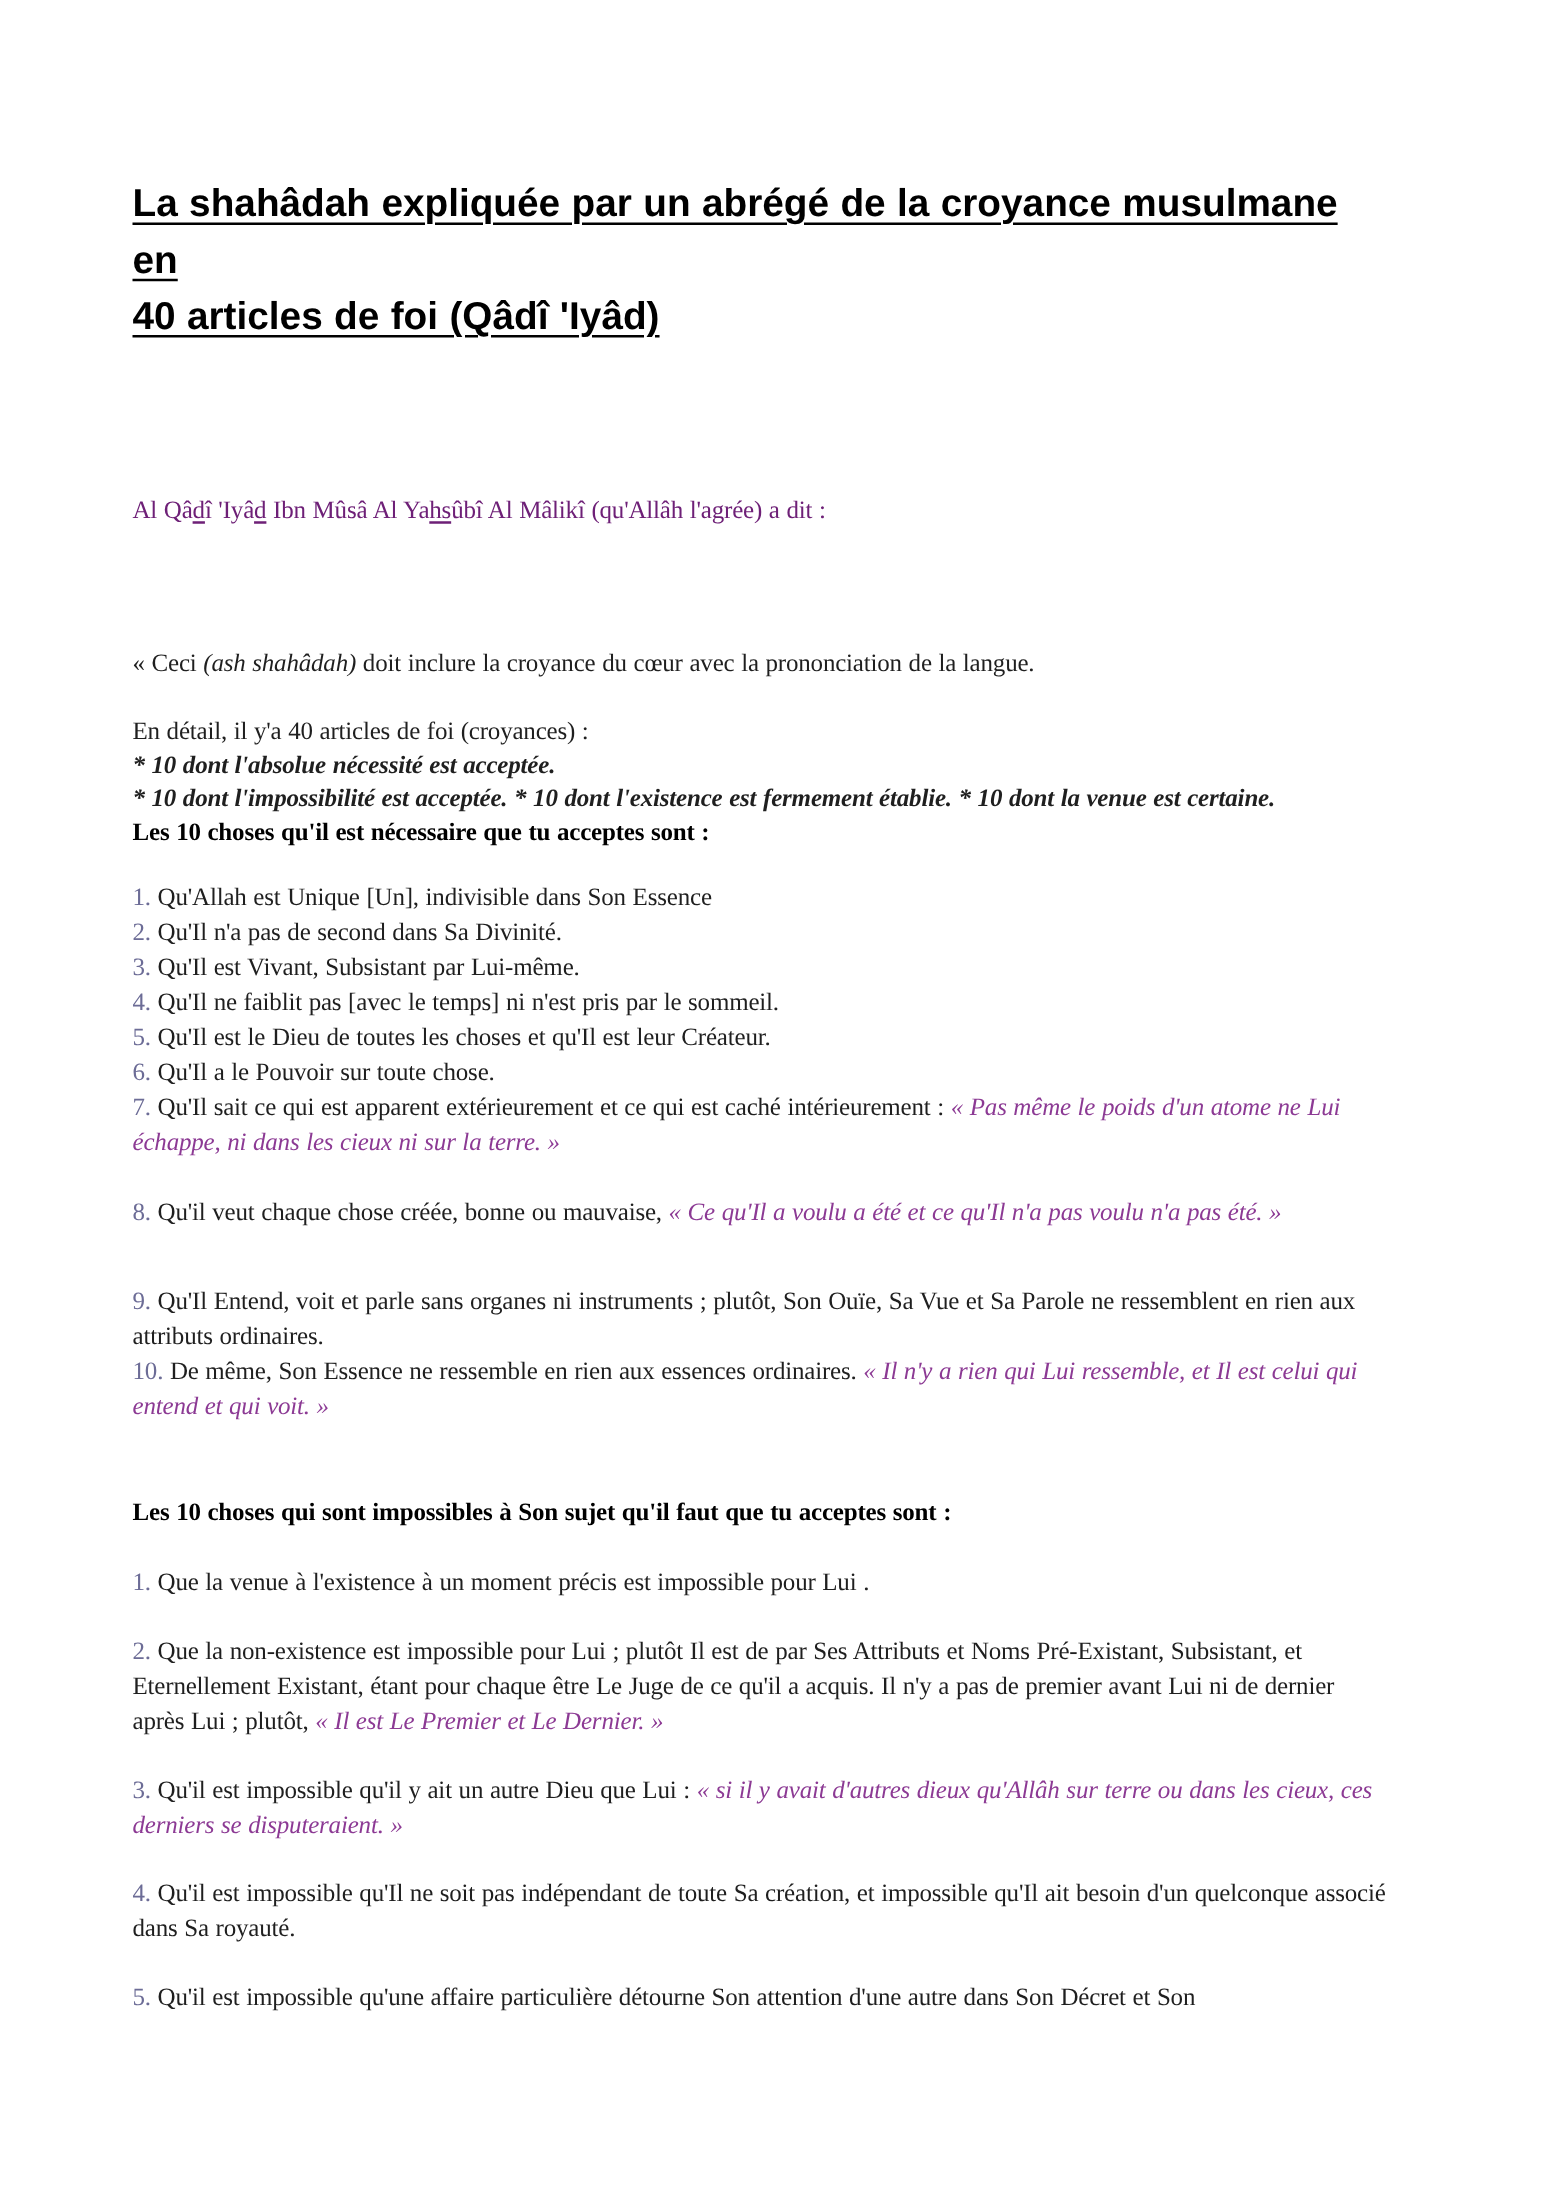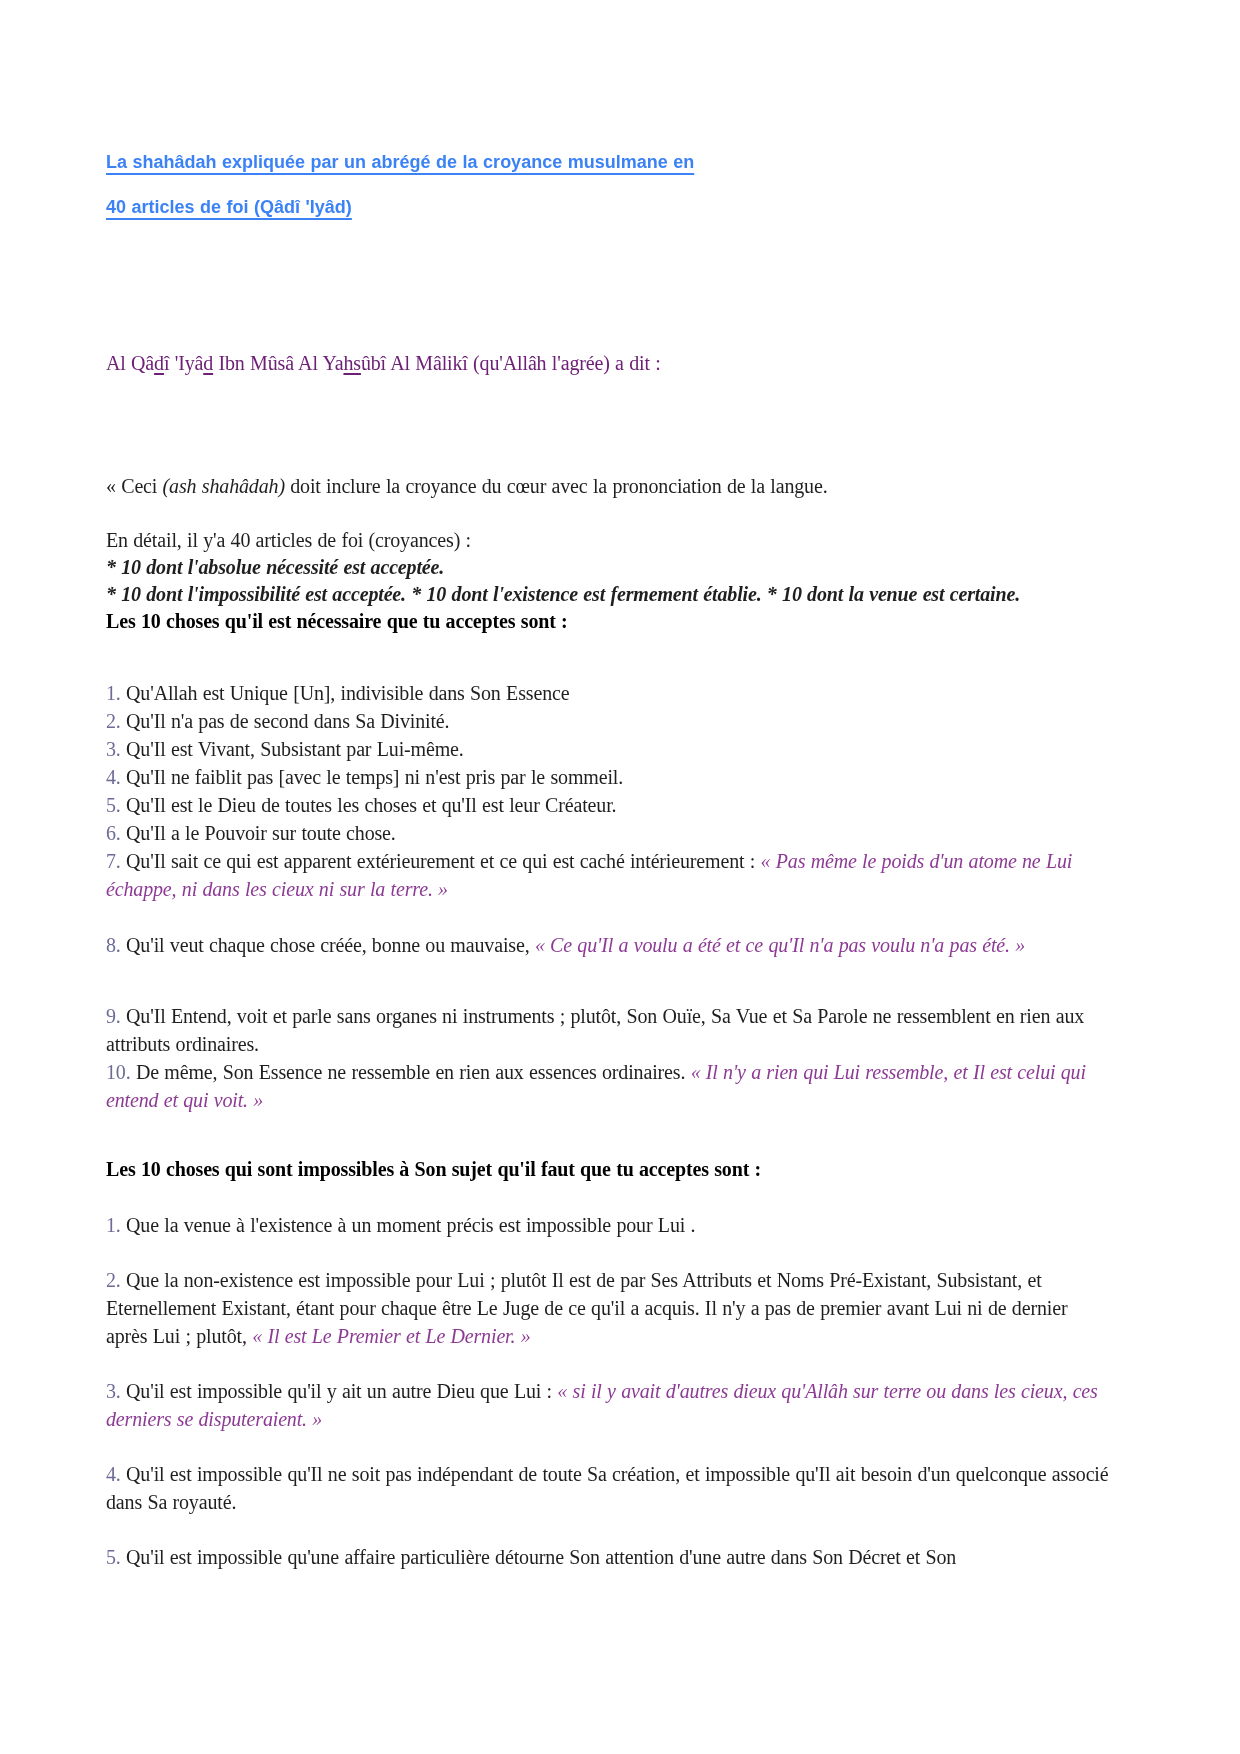--- a/index.html
+++ b/index.html
@@ -28,23 +28,23 @@
   .blk {
     font-size: 20px;
     line-height: 27px;
     letter-spacing: -0.15px;
     word-spacing: 0.5px;
   }
   
   .blk-title {
     font-family: "Liberation Sans", sans-serif;
     font-weight: bold;
-    font-size: 18px;
+    font-size: 31px;
     line-height: 45px;
-    color: #3b82f6;
+    color: #000000;
     letter-spacing: 0;
   }
   .title-line {
     display: block;
     text-decoration: underline;
     text-decoration-thickness: 2px;
     text-underline-offset: 5px;
   }
   
   .blk-author {
@@ -68,25 +68,25 @@
   }
   
   .seg-i { font-style: italic; }
   .seg-q { color: #8c3a94; font-style: italic; }
   .seg-n { color: #6c6c96; }
   .seg-u { text-decoration: underline; text-underline-offset: 3px; }
   
   .gap-after-title   { margin-top: 120px; }
   .gap-section       { margin-top: 96px; }
   .gap-para          { margin-top: 27px; }
-  .gap-list-start    { margin-top: 44px; }
+  .gap-list-start    { margin-top: 24px; }
   .gap-blank         { margin-top: 27px; }
   .gap-blank-lg      { margin-top: 28px; }
   .gap-blank-sm      { margin-top: 43px; }
-  .gap-before-heading2 { margin-top: 42px; }
+  .gap-before-heading2 { margin-top: 58px; }
   .gap-list2-start   { margin-top: 28px; }
 </style>
 </head>
 <body>
 
 <div class="page">
   <div class="content">
       <div class="blk blk-title">
         <span class="title-line">La shahâdah expliquée par un abrégé de la croyance musulmane en</span>
         <span class="title-line">40 articles de foi (Qâdî 'Iyâd)</span>

